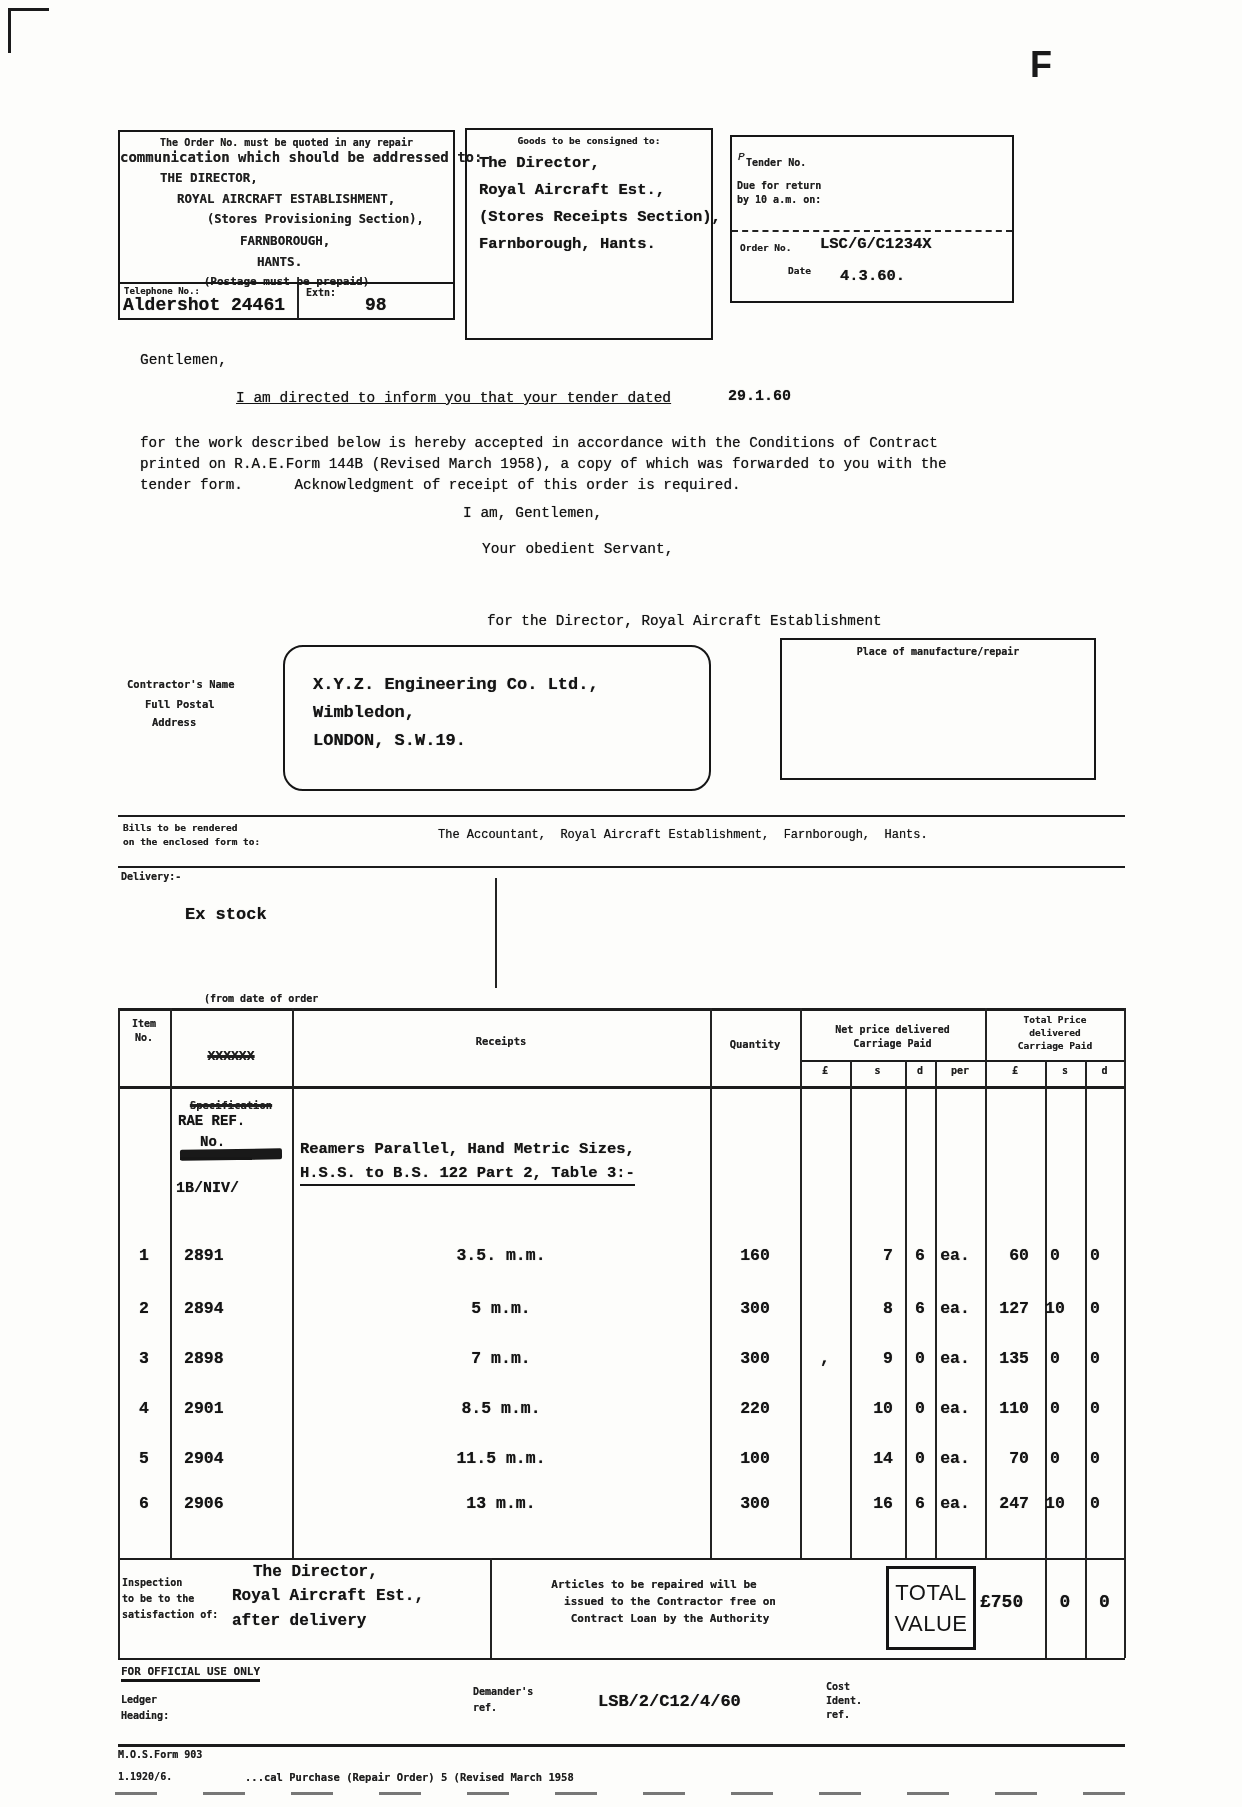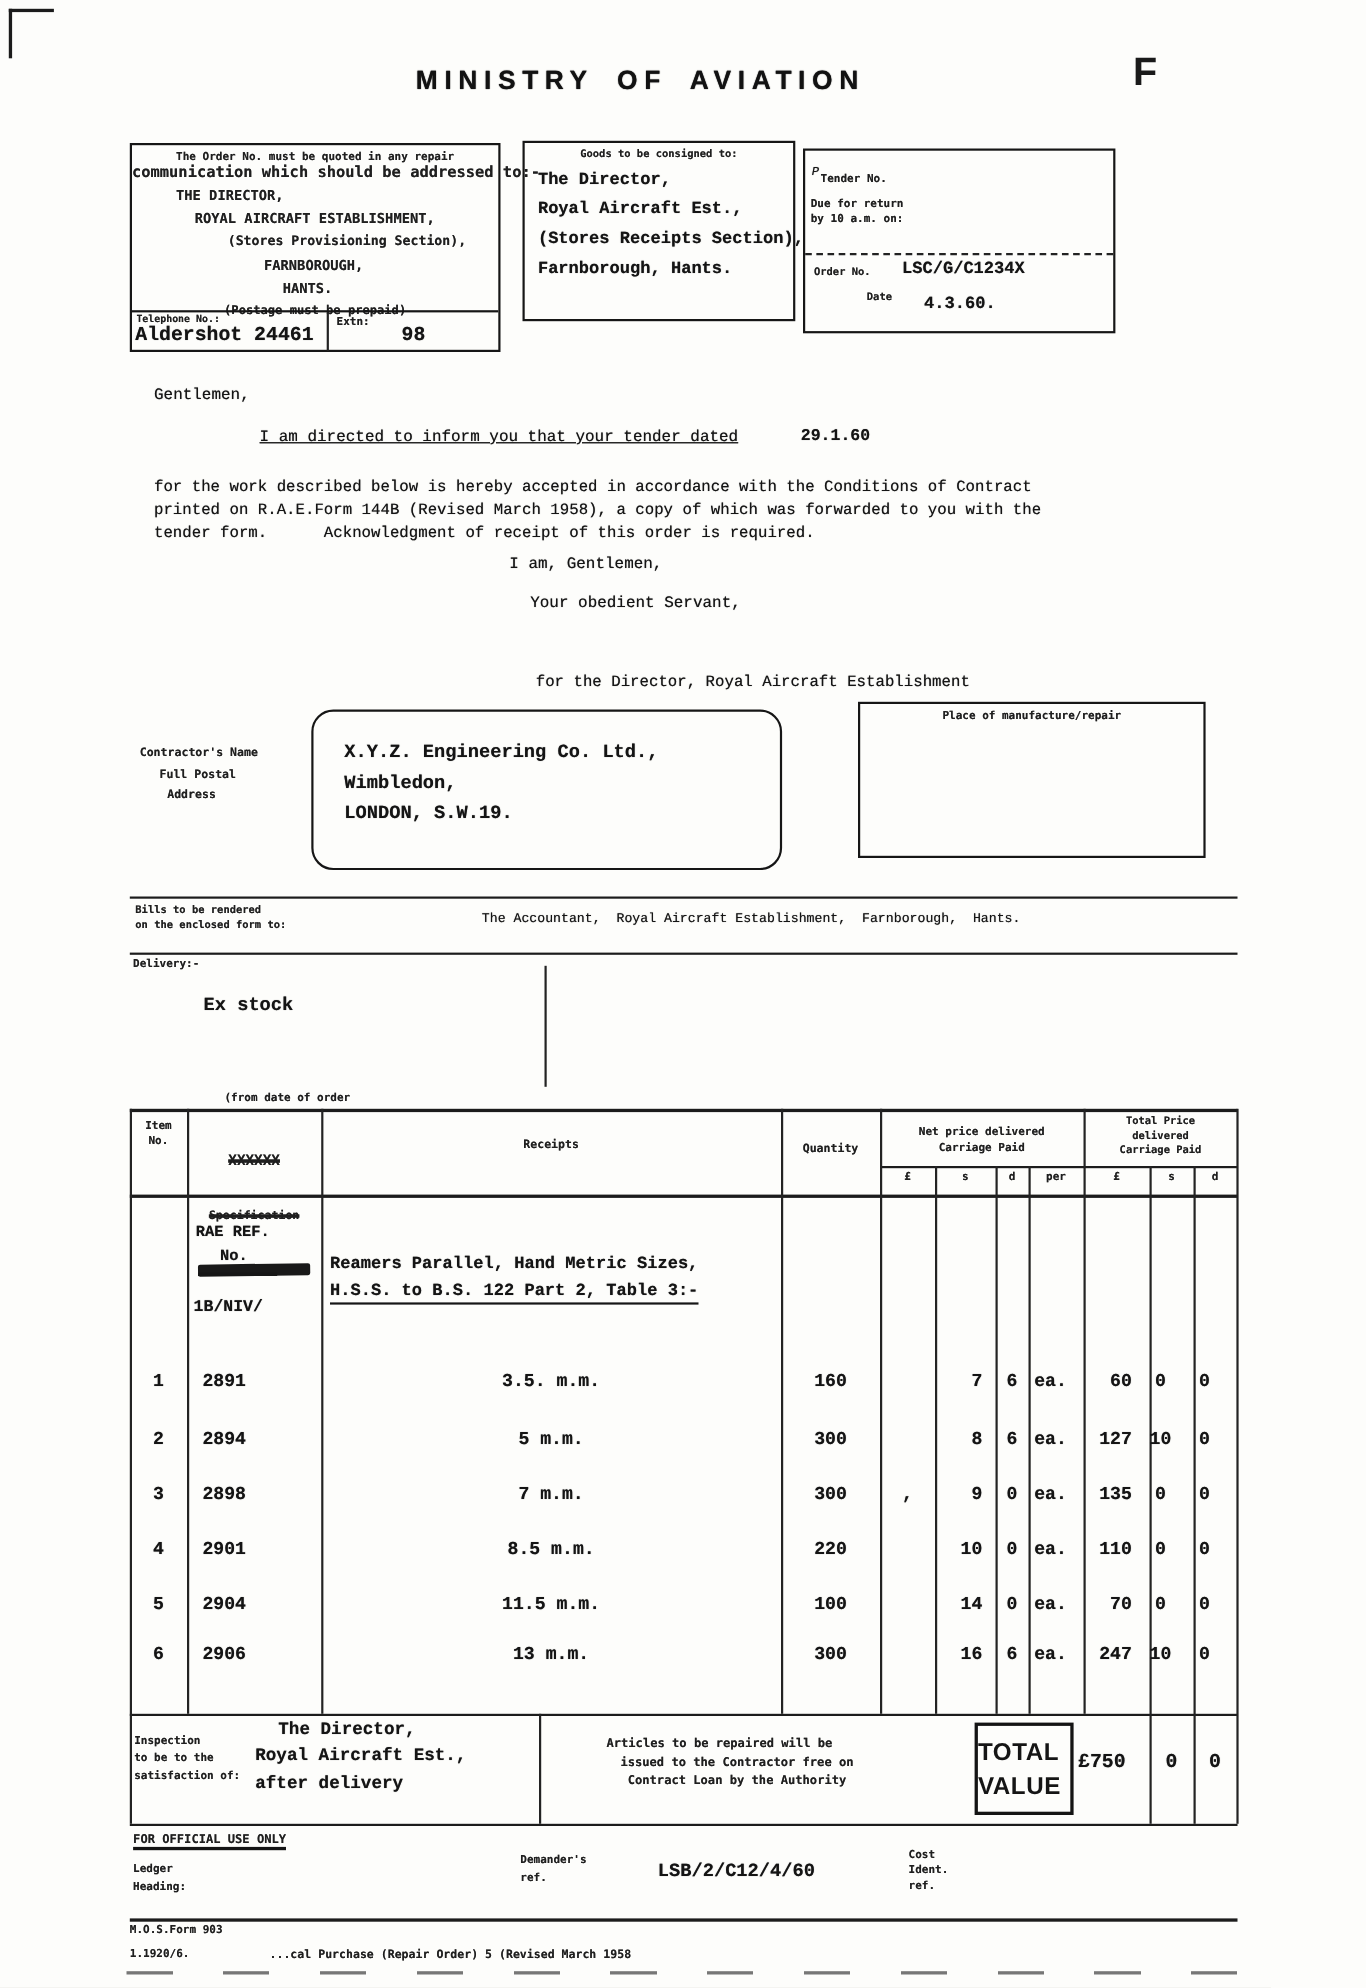--- a/index.html
+++ b/index.html
@@ -29,33 +29,32 @@
   .cnd{width:30px;text-align:center;}
   .cp{width:40px;text-align:center;}
   .ctl{width:60px;text-align:right;padding-right:6px;}
   .cts{width:40px;text-align:center;}
   .ctd{width:40px;text-align:center;}
   .r1{top:1246px}.r2{top:1299px}.r3{top:1349px}.r4{top:1399px}.r5{top:1449px}.r6{top:1494px}
   .corner{position:absolute;left:8px;top:8px;width:38px;height:42px;border-left:3px solid #1b1b1b;border-top:3px solid #1b1b1b;}
   .dashes{position:absolute;left:115px;top:1792px;width:1010px;height:3px;
           background:repeating-linear-gradient(90deg,#4a4a4a 0 42px,transparent 42px 88px);opacity:.75;}
   .total-box{position:absolute;left:886px;top:1566px;width:90px;height:84px;border:3px solid #141414;box-sizing:border-box;
-             display:flex;flex-direction:column;justify-content:center;align-items:flex-start;
-             font-family:"Liberation Sans",sans-serif;font-weight:bold;font-size:22px;line-height:31px;letter-spacing:.5px;color:#151515;}
+             display:flex;flex-direction:column;justify-content:center;align-items:center;
+             font-family:"Liberation Sans",sans-serif;font-weight:normal;font-size:22px;line-height:31px;letter-spacing:.5px;color:#151515;}
   .underbar{position:absolute;background:#161616;height:3px;}
   .official-heading{border-bottom:3px solid #141414;padding-bottom:1px;}
 </style>
 </head>
 <body>
 
 <div class="page">
 
   <div class="corner"></div>
 
-  <div class="abs" style="left:378px;top:60px;font-family:'Liberation Sans',sans-serif;font-weight:bold;font-size:24px;letter-spacing:6px;word-spacing:9px;color:#121212;text-shadow:0 0 1px #111;">MINISTRY OF AVIATION</div>
   <div class="abs" style="left:1030px;top:44px;font-family:'Liberation Sans',sans-serif;font-weight:bold;font-size:36px;color:#1a1a1a;">F</div>
 
   <div class="box" style="left:118px;top:130px;width:337px;height:190px;">
     <div class="abs p ctr" style="left:0;top:5px;width:100%;font-size:10px;">The Order No. must be quoted in any repair</div>
     <div class="abs p ctr" style="left:0;top:17px;width:100%;font-size:14px;">communication which should be addressed to:-</div>
     <div class="abs p" style="left:40px;top:38px;font-size:12.5px;">THE DIRECTOR,</div>
     <div class="abs p" style="left:57px;top:59px;font-size:12.5px;">ROYAL AIRCRAFT ESTABLISHMENT,</div>
     <div class="abs p" style="left:87px;top:80px;font-size:12px;">(Stores Provisioning Section),</div>
     <div class="abs p" style="left:120px;top:101px;font-size:12.5px;">FARNBOROUGH,</div>
     <div class="abs p" style="left:137px;top:122px;font-size:12.5px;">HANTS.</div>
@@ -63,21 +62,21 @@
 
     <div class="abs" style="left:0;top:150px;width:100%;height:35px;border-top:2.5px solid #161616;">
       <div class="abs p" style="left:4px;top:2px;font-size:9px;">Telephone No.:</div>
       <div class="abs t b" style="left:3px;top:11px;font-size:18px;">Aldershot 24461</div>
       <div class="vl" style="left:177px;top:0;height:35px;"></div>
       <div class="abs p" style="left:186px;top:3px;font-size:10px;">Extn:</div>
       <div class="abs t b" style="left:245px;top:11px;font-size:18px;">98</div>
     </div>
   </div>
 
-  <div class="box" style="left:475px;top:128px;width:248px;height:164px;">
+  <div class="box" style="left:465px;top:128px;width:248px;height:212px;">
     <div class="abs p ctr" style="left:0;top:5px;width:100%;font-size:9.5px;">Goods to be consigned to:</div>
     <div class="abs t b" style="left:12px;top:24px;font-size:15.5px;">The Director,</div>
     <div class="abs t b" style="left:12px;top:51px;font-size:15.5px;">Royal Aircraft Est.,</div>
     <div class="abs t b" style="left:12px;top:78px;font-size:15.5px;">(Stores Receipts Section),</div>
     <div class="abs t b" style="left:12px;top:105px;font-size:15.5px;">Farnborough, Hants.</div>
   </div>
 
   <div class="box" style="left:730px;top:135px;width:284px;height:168px;border-width:2px;">
     <div class="abs t" style="left:6px;top:14px;font-size:11px;font-style:italic;">P</div>
     <div class="abs p" style="left:14px;top:20px;font-size:10px;">Tender No.</div>

